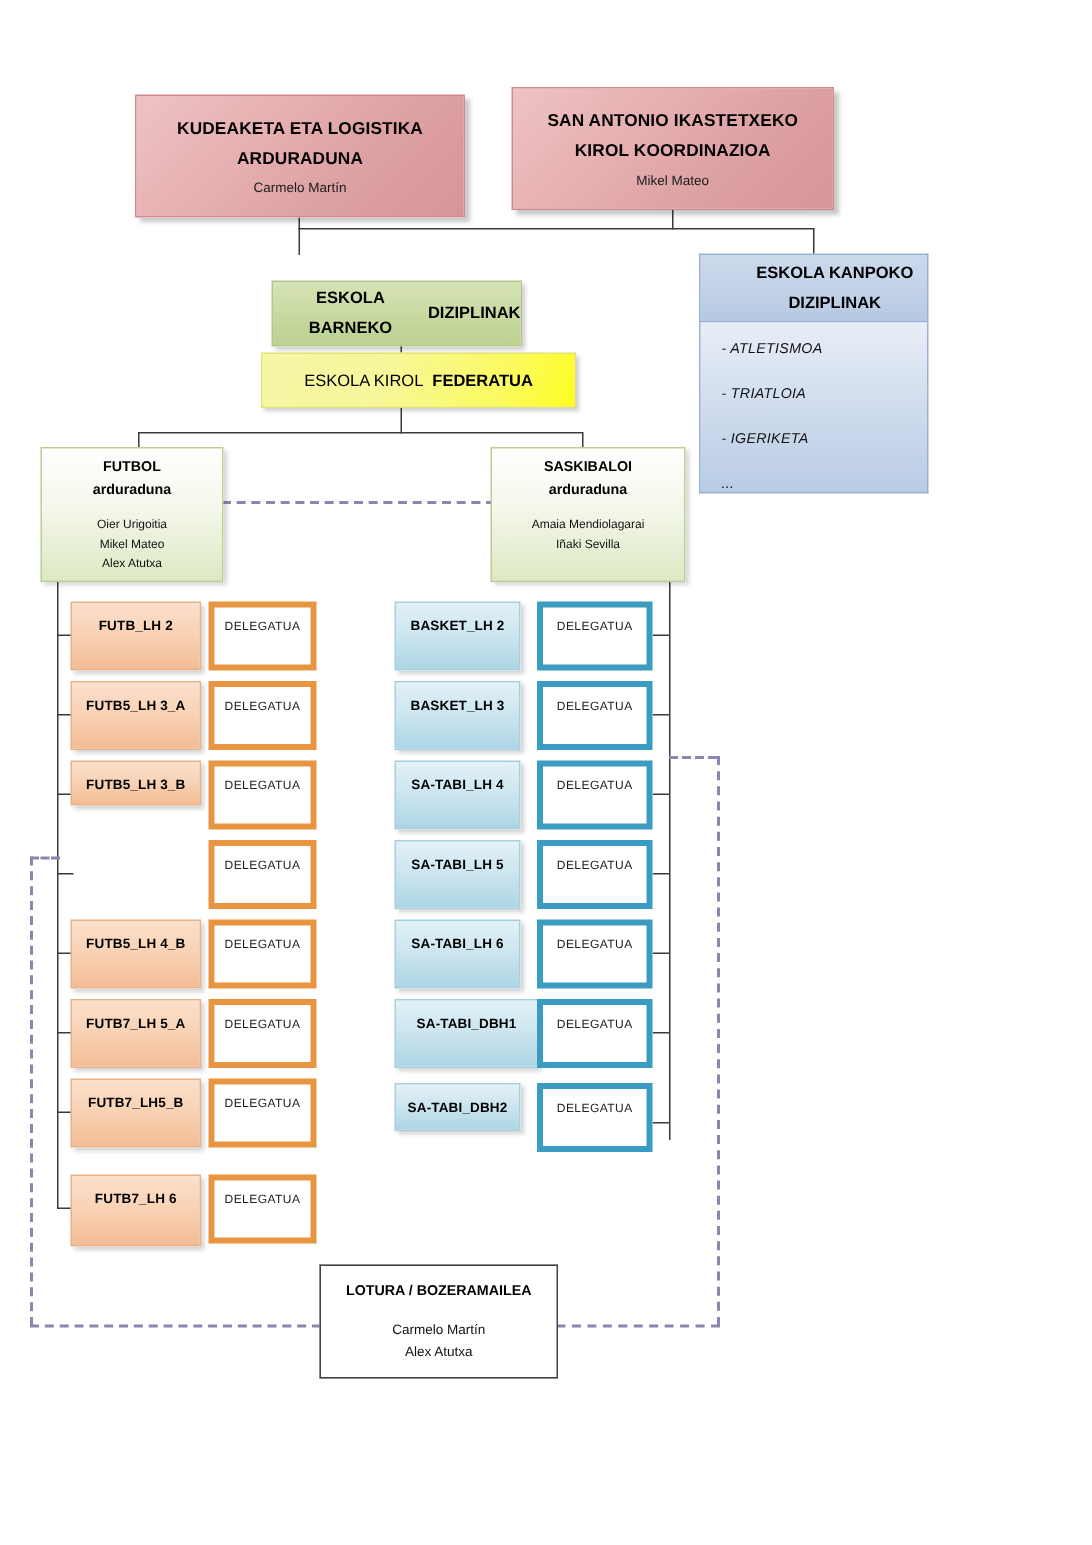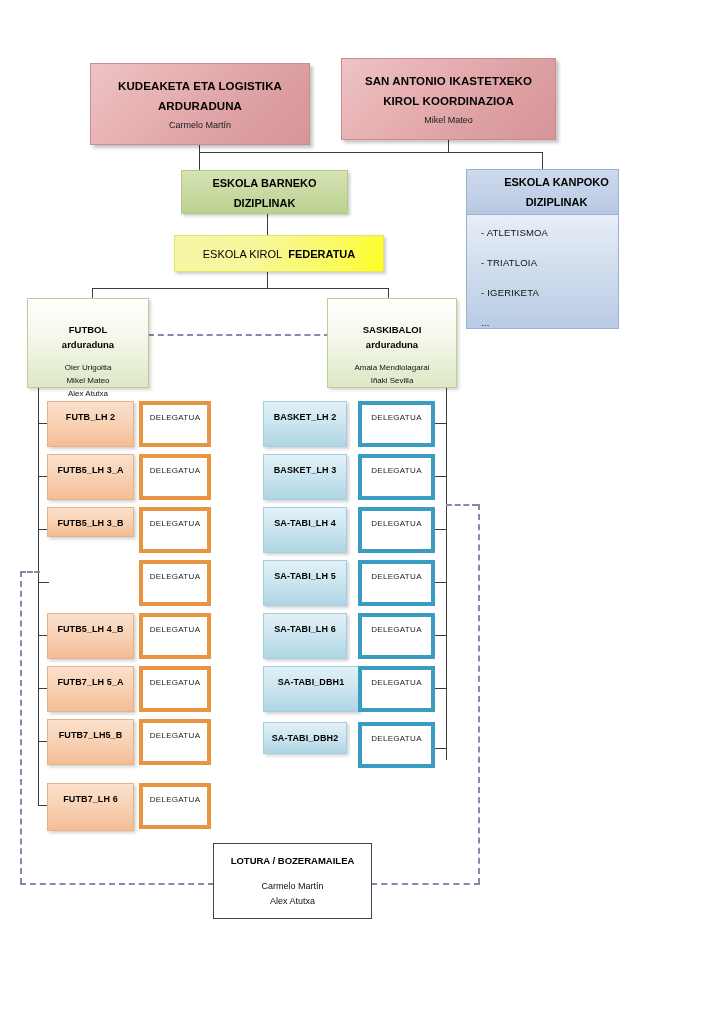--- a/index.html
+++ b/index.html
@@ -26,21 +26,21 @@
     padding-top:12px;
   }
   .pink .ttl{font-size:11.5px;line-height:20px;letter-spacing:.1px;}
   .pink .sub{font-size:9px;color:#1a1a1a;margin-top:4px;text-align:center;}
 
   
   .green{
     background:linear-gradient(180deg,#d6e3b6 0%,#c7d9a0 55%,#bcd191 100%);
     border:1px solid #b3c98a;
     box-shadow:2px 2px 3px rgba(0,0,0,0.2);
-    display:flex;flex-direction:column;align-items:center;justify-content:flex-end;
+    display:flex;flex-direction:row;align-items:center;justify-content:flex-end;margin-top:17px;
   }
   .green .ttl{font-size:11px;line-height:20px;text-align:center;}
 
   
   .yellow{
     background:linear-gradient(110deg,#f6f6a8 0%,#f7f79a 40%,#fbfb5c 78%,#fdfd22 100%);
     border:1px solid #e3e36e;
     box-shadow:2px 2px 3px rgba(0,0,0,0.2);
     display:flex;align-items:center;justify-content:center;
   }
@@ -52,29 +52,29 @@
     background:linear-gradient(180deg,#cdd9ec 0%,#c3d2e8 50%,#b6c8e2 100%);
     border:1px solid #9ab0d2;
     display:flex;flex-direction:column;align-items:center;justify-content:center;
   }
   .bluehead .ttl{font-size:11px;line-height:20px;margin-left:28px;}
   .bluebody{
     background:linear-gradient(180deg,#e8eef7 0%,#d2deee 45%,#b9cbe5 100%);
     border:1px solid #9ab0d2;border-top:none;
     padding:12px 0 0 14px;
   }
-  .bluebody .li{font-size:9.5px;color:#111;margin-bottom:19px;letter-spacing:.2px;}
+  .bluebody .li{font-size:9.5px;color:#111;margin-bottom:19px;letter-spacing:.2px;font-style:italic;}
 
   
   .resp{
     background:linear-gradient(180deg,#ffffff 0%,#f4f7ea 45%,#dde8c4 100%);
     border:1px solid #b9ce92;
     box-shadow:2px 2px 3px rgba(0,0,0,0.16);
     display:flex;flex-direction:column;align-items:center;
-    padding-top:23px;
+    padding-top:5px;
   }
   .resp .ttl{font-size:9.5px;line-height:15px;text-align:center;}
   .resp .names{margin-top:9px;text-align:center;}
   .resp .names div{font-size:8px;color:#111;line-height:13px;}
 
   
   .team{
     display:flex;align-items:flex-start;justify-content:center;
     padding-top:10px;
     box-shadow:2px 2px 3px rgba(0,0,0,0.18);

